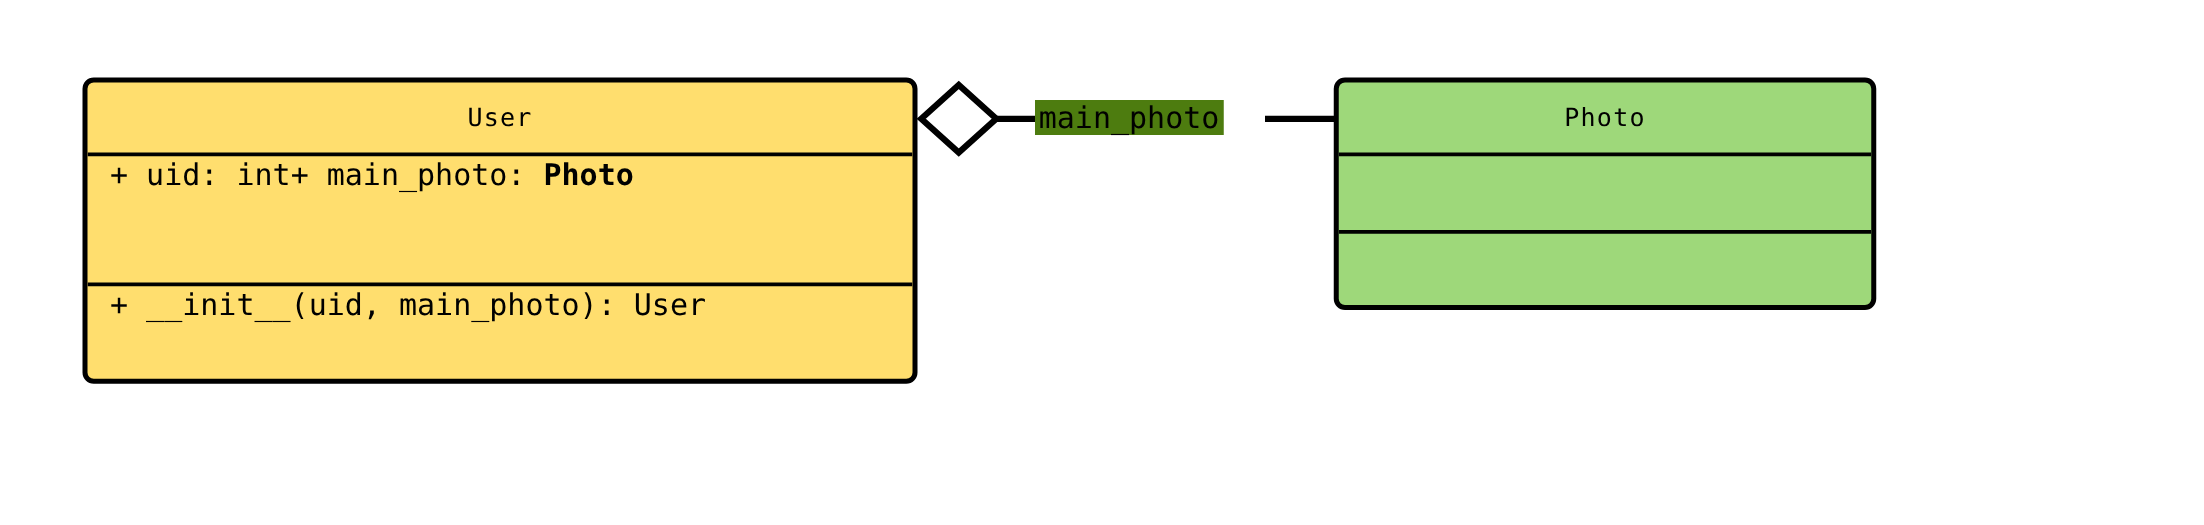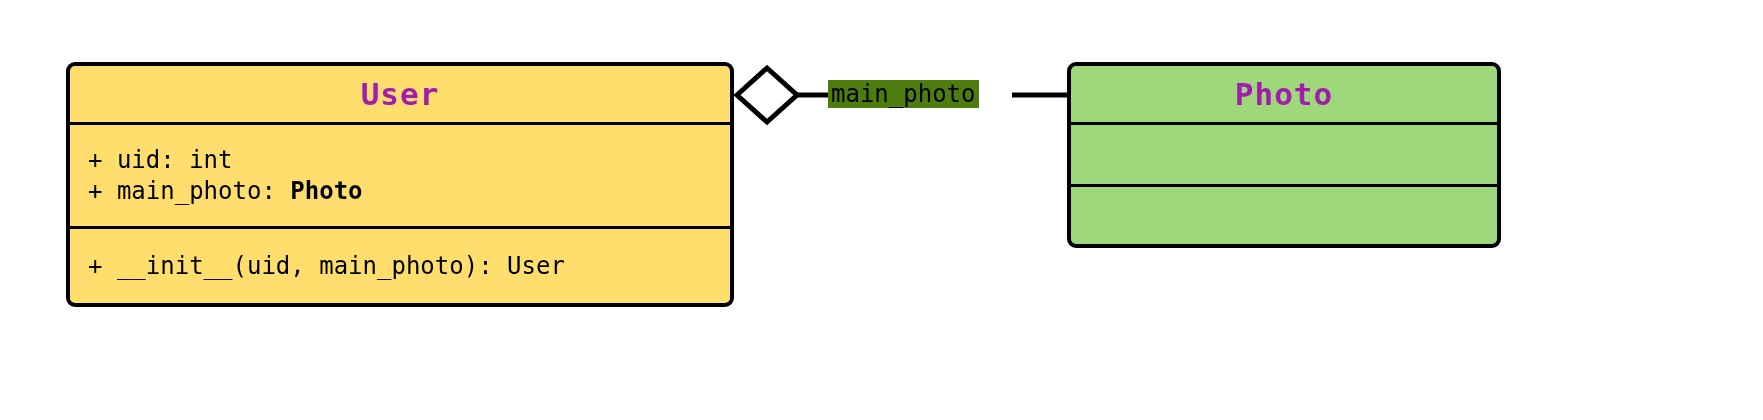--- a/index.html
+++ b/index.html
@@ -38,30 +38,30 @@
   }
 
   .uml-compartment + .uml-compartment {
     border-top: 3px solid #000000;
   }
 
   .uml-title {
     display: flex;
     align-items: center;
     justify-content: center;
-    font-weight: bold;
-    font-size: 31px;
+    font-weight: normal;
+    font-size: 20px;
     letter-spacing: 1px;
-    color: #a21caf;
+    color: #000000;
   }
 
   .uml-rows {
     display: flex;
-    flex-direction: column;
-    justify-content: center;
+    flex-direction: row;
+    justify-content: flex-start;
     padding: 0 18px;
   }
 
   .uml-row {
     font-size: 24px;
     color: #000000;
     white-space: pre;
     line-height: 31px;
   }
 

